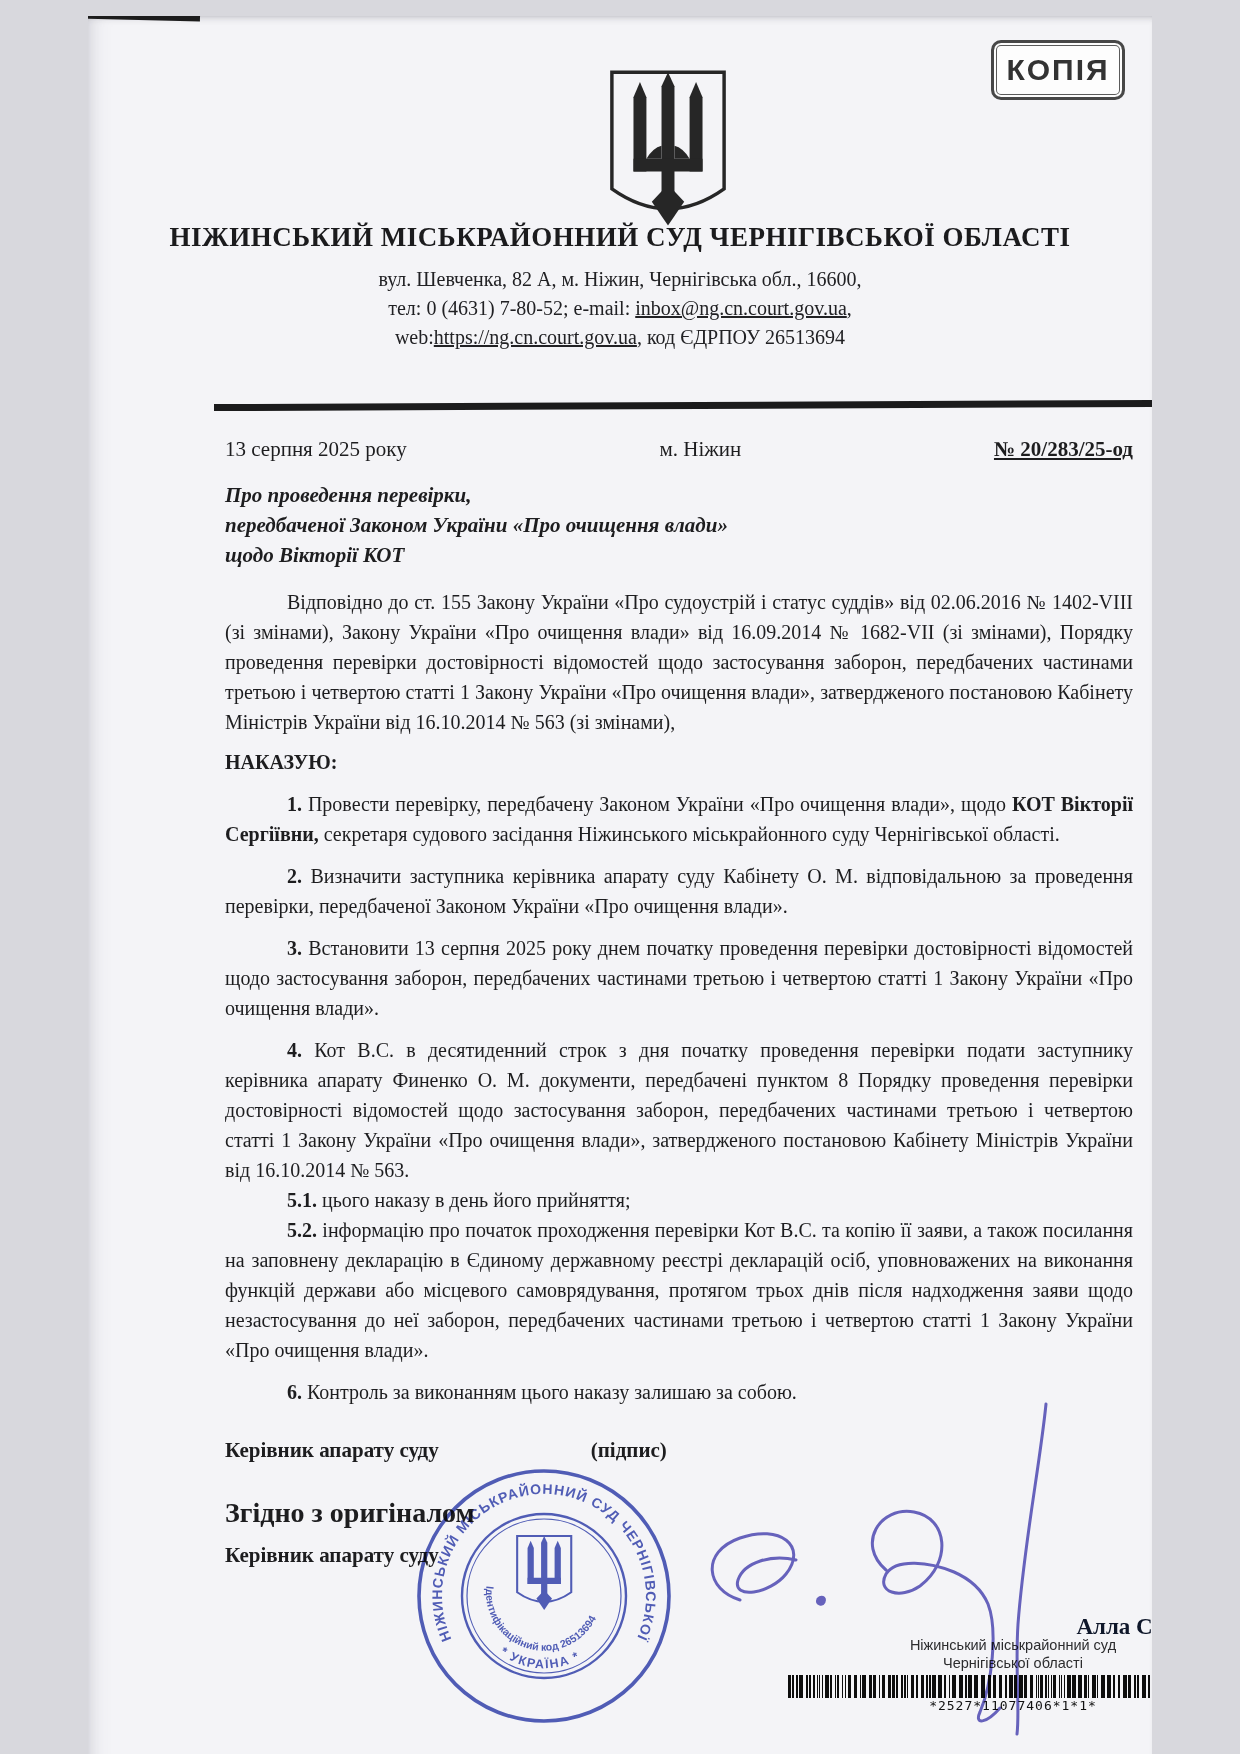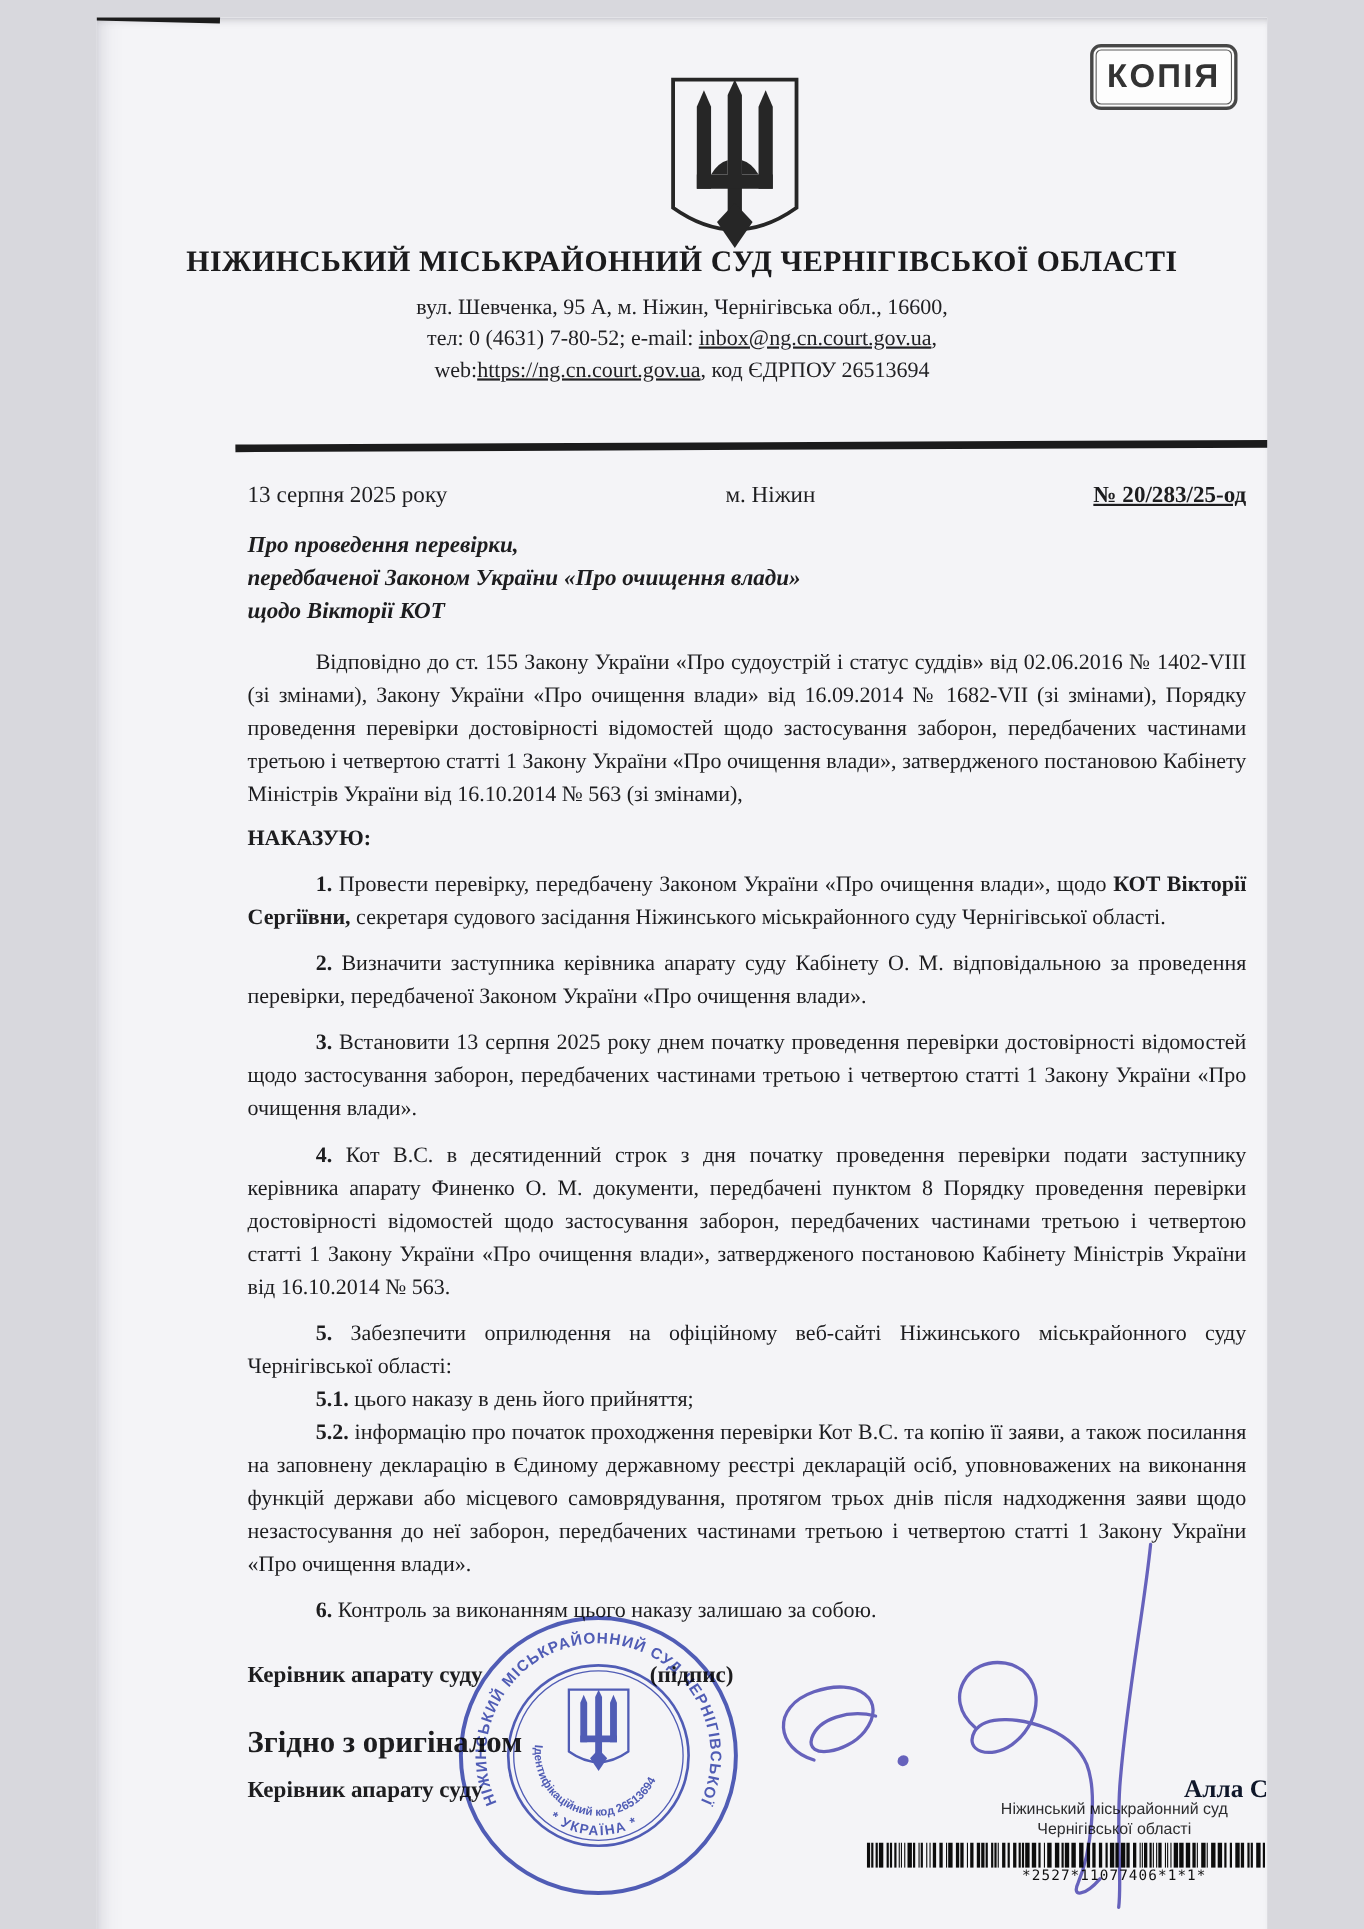--- a/index.html
+++ b/index.html
@@ -75,21 +75,21 @@
       <path d="M80,27 L86,13 L92,27 V96 H80 Z"></path>
       <path d="M28,84 H92 V96 H28 Z"></path>
       <path d="M60,108 L75,124 L60,146 L45,124 Z"></path>
       <path d="M40,84 Q46,74 54,72 V84 Z"></path>
       <path d="M80,84 Q74,74 66,72 V84 Z"></path>
     </g>
   </svg>
 
   <div class="court-name">НІЖИНСЬКИЙ МІСЬКРАЙОННИЙ СУД ЧЕРНІГІВСЬКОЇ ОБЛАСТІ</div>
 
-  <div class="addr a1">вул. Шевченка, 95 А, м. Ніжин, Чернігівська обл., 16600,</div>
+  <div class="addr a1">вул. Шевченка, 82 А, м. Ніжин, Чернігівська обл., 16600,</div>
   <div class="addr a2"><span>тел: 0 (4631) 7-80-52; e-mail: </span><a href="#">inbox@ng.cn.court.gov.ua</a><span>,</span></div>
   <div class="addr a3"><span>web:</span><a href="#">https://ng.cn.court.gov.ua</a><span>, код ЄДРПОУ 26513694</span></div>
 
   <div class="rule"></div>
 
   <div class="flow">
 
     <div class="meta">
       <span>13 серпня 2025 року</span>
       <span>м. Ніжин</span>
@@ -103,21 +103,20 @@
     </div>
 
     <p class="indent">Відповідно до ст. 155 Закону України «Про судоустрій і статус суддів» від 02.06.2016 № 1402-VIII (зі змінами), Закону України «Про очищення влади» від 16.09.2014 № 1682-VII (зі змінами), Порядку проведення перевірки достовірності відомостей щодо застосування заборон, передбачених частинами третьою і четвертою статті 1 Закону України «Про очищення влади», затвердженого постановою Кабінету Міністрів України від 16.10.2014 № 563 (зі змінами),</p>
 
     <p class="order-heading">НАКАЗУЮ:</p>
 
     <p class="indent mt"><b>1.</b><span> Провести перевірку, передбачену Законом України «Про очищення влади», щодо </span><b>КОТ Вікторії Сергіївни,</b><span> секретаря судового засідання Ніжинського міськрайонного суду Чернігівської області.</span></p>
     <p class="indent mt"><b>2.</b><span> Визначити заступника керівника апарату суду Кабінету О. М. відповідальною за проведення перевірки, передбаченої Законом України «Про очищення влади».</span></p>
     <p class="indent mt"><b>3.</b><span> Встановити 13 серпня 2025 року днем початку проведення перевірки достовірності відомостей щодо застосування заборон, передбачених частинами третьою і четвертою статті 1 Закону України «Про очищення влади».</span></p>
     <p class="indent mt"><b>4.</b><span> Кот В.С. в десятиденний строк з дня початку проведення перевірки подати заступнику керівника апарату Финенко О. М. документи, передбачені пунктом 8 Порядку проведення перевірки достовірності відомостей щодо застосування заборон, передбачених частинами третьою і четвертою статті 1 Закону України «Про очищення влади», затвердженого постановою Кабінету Міністрів України від 16.10.2014 № 563.</span></p>
-    <p class="indent mt"><b>5.</b><span> Забезпечити оприлюдення на офіційному веб-сайті Ніжинського міськрайонного суду Чернігівської області:</span></p>
     <p class="indent"><b>5.1.</b><span> цього наказу в день його прийняття;</span></p>
     <p class="indent"><b>5.2.</b><span> інформацію про початок проходження перевірки Кот В.С. та копію її заяви, а також посилання на заповнену декларацію в Єдиному державному реєстрі декларацій осіб, уповноважених на виконання функцій держави або місцевого самоврядування, протягом трьох днів після надходження заяви щодо незастосування до неї заборон, передбачених частинами третьою і четвертою статті 1 Закону України «Про очищення влади».</span></p>
     <p class="indent mt"><b>6.</b><span> Контроль за виконанням цього наказу залишаю за собою.</span></p>
 
     <div class="sig-row">
       <span class="sig-role">Керівник апарату суду</span>
       <span class="sig-label">(підпис)</span>
     </div>
 
     <p class="certified">Згідно з оригіналом</p>

